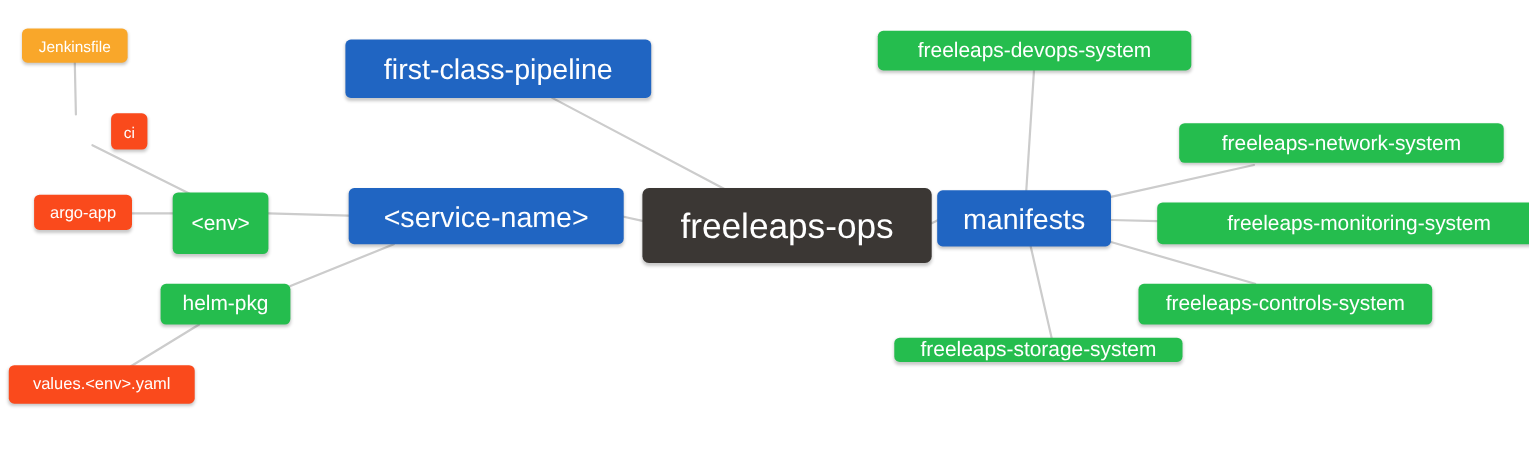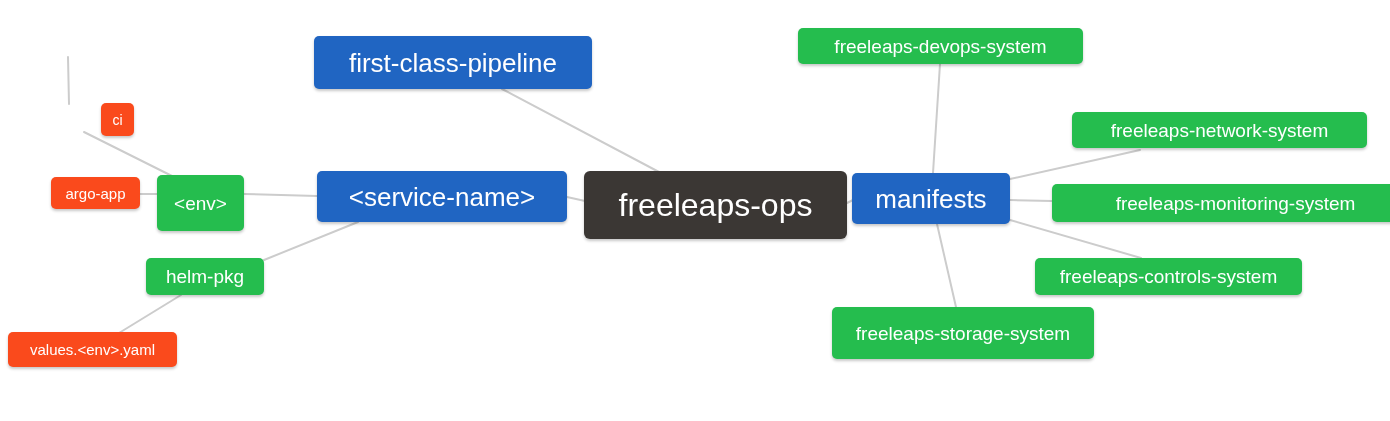--- a/index.html
+++ b/index.html
@@ -63,26 +63,29 @@
     <line x1="502" y1="89" x2="659" y2="172"></line>
     <line x1="567" y1="197" x2="585" y2="201"></line>
     <line x1="847" y1="203" x2="853" y2="200"></line>
     <line x1="940" y1="64" x2="933" y2="173"></line>
     <line x1="1010" y1="179" x2="1140" y2="150"></line>
     <line x1="1010" y1="200" x2="1052" y2="201"></line>
     <line x1="1010" y1="220" x2="1141" y2="258"></line>
     <line x1="937" y1="224" x2="956" y2="307"></line>
   </svg>
 
+  <div class="node c-orange" style="left:20px;  top:26px;  width:96px;  height:31px; font-size:14px;">
+    <span>Jenkinsfile</span>
+  </div>
 
   <div class="node c-red" style="left:53px; top:103px; width:33px; height:33px; font-size:14px;margin-left:48px;">
     <span>ci</span>
   </div>
 
-  <div class="node c-red" style="left:31px; top:177px; width:89px; height:32px; font-size:15px;margin-left:20px;">
+  <div class="node c-red" style="left:31px; top:177px; width:89px; height:32px; font-size:15px;">
     <span>argo-app</span>
   </div>
 
   <div class="node c-green" style="left:157px; top:175px; width:87px; height:56px; font-size:19px;">
     <span>&lt;env&gt;</span>
   </div>
 
   <div class="node c-green" style="left:146px; top:258px; width:118px; height:37px; font-size:19px;">
     <span>helm-pkg</span>
   </div>
@@ -116,17 +119,17 @@
   </div>
 
   <div class="node c-green" style="left:1052px; top:184px; width:367px; height:38px; font-size:19px;">
     <span>freeleaps-monitoring-system</span>
   </div>
 
   <div class="node c-green" style="left:1035px; top:258px; width:267px; height:37px; font-size:19px;">
     <span>freeleaps-controls-system</span>
   </div>
 
-  <div class="node c-green" style="left:813px; top:307px; width:262px; height:52px; font-size:19px;margin-left:19px;">
+  <div class="node c-green" style="left:813px; top:307px; width:262px; height:22px; font-size:19px;">
     <span>freeleaps-storage-system</span>
   </div>
 
 </div>
 
 </body></html>

